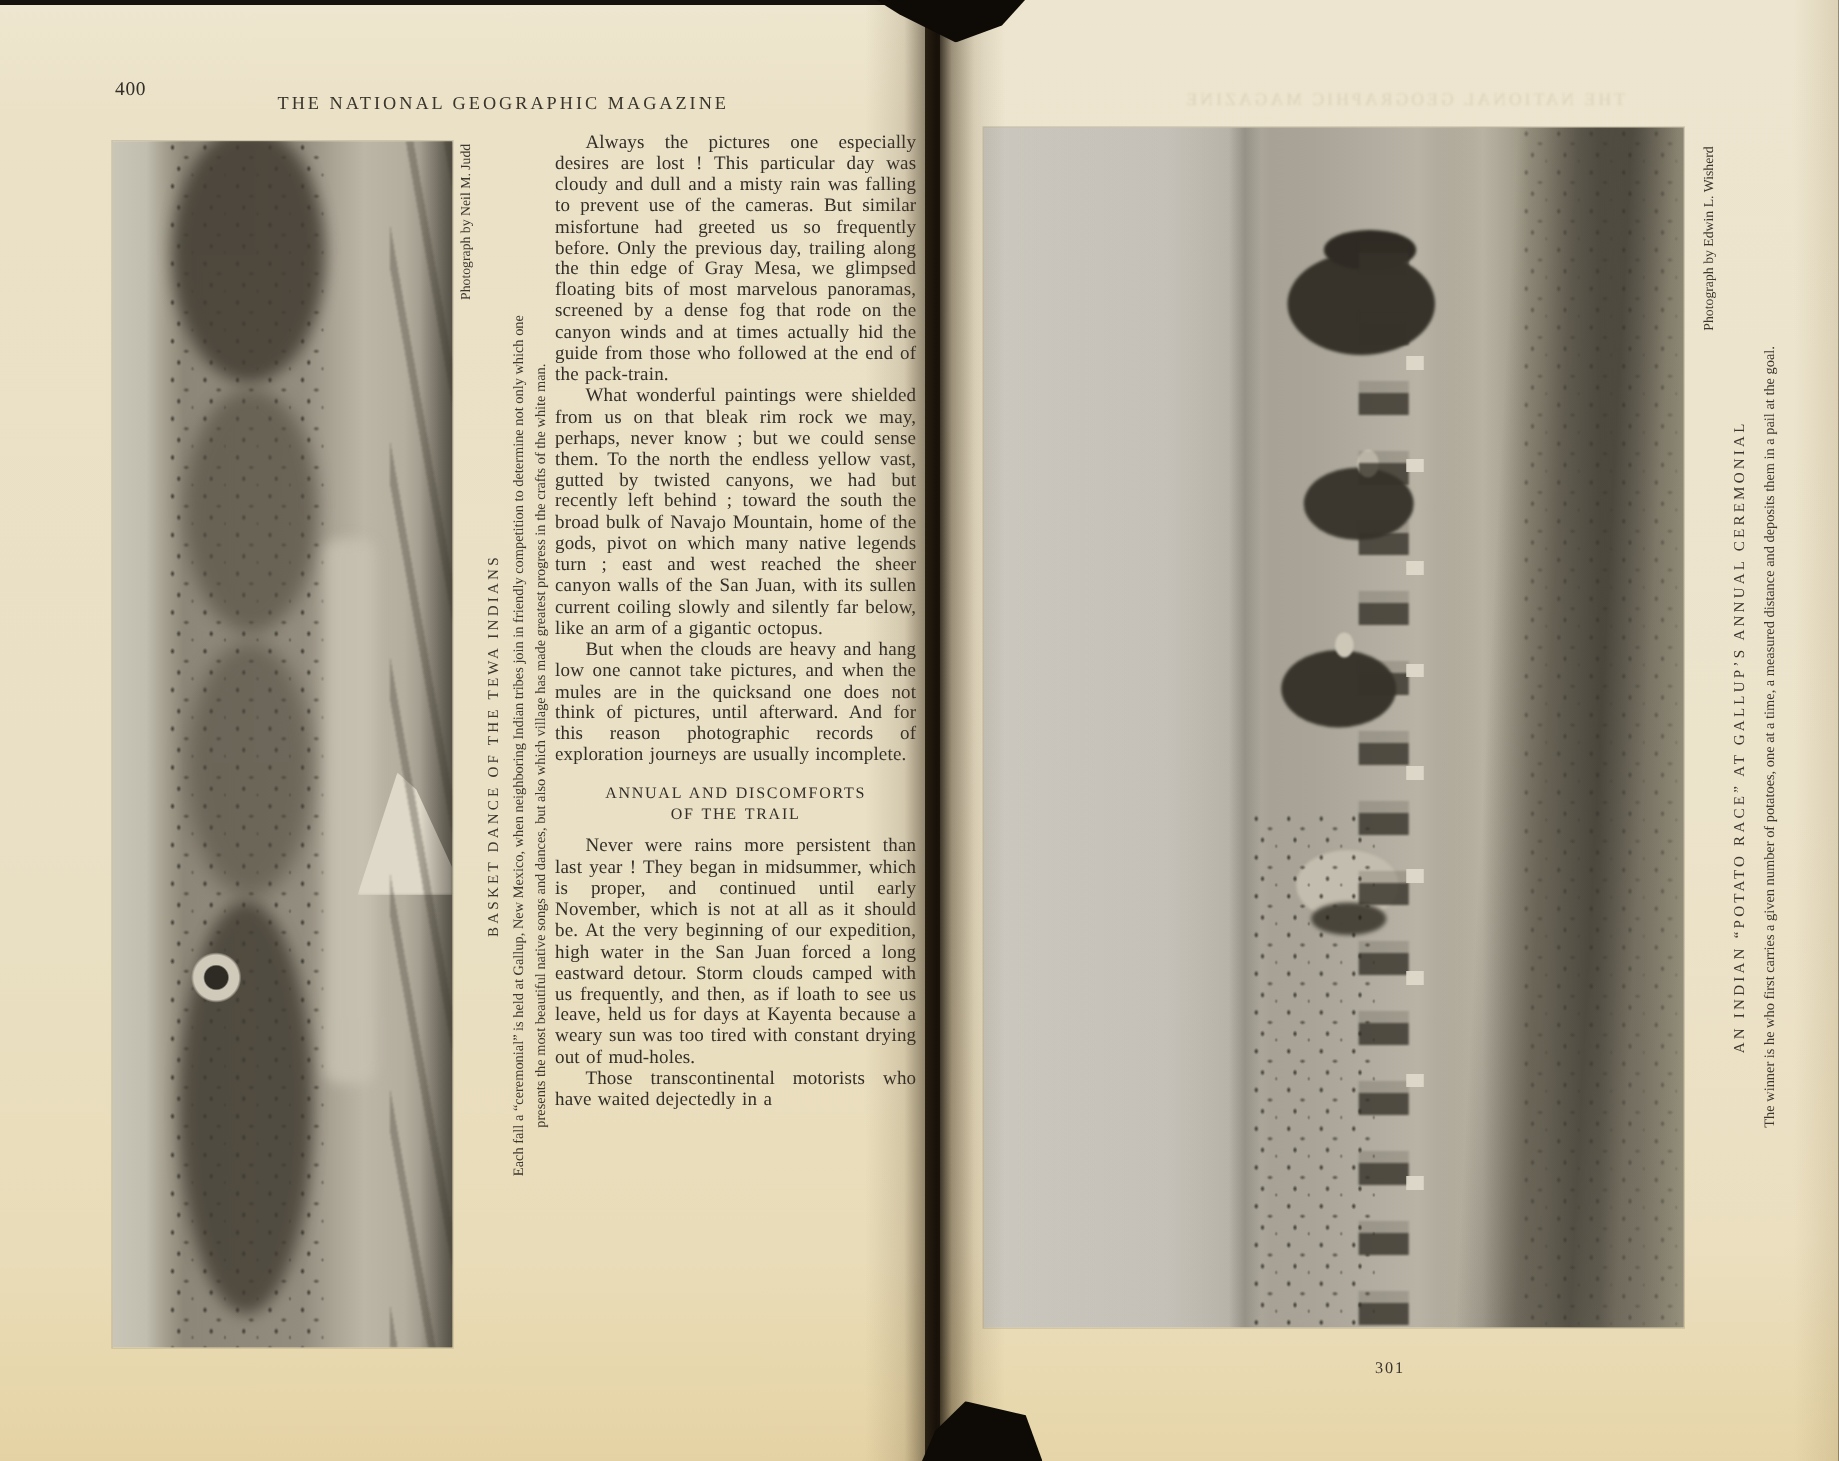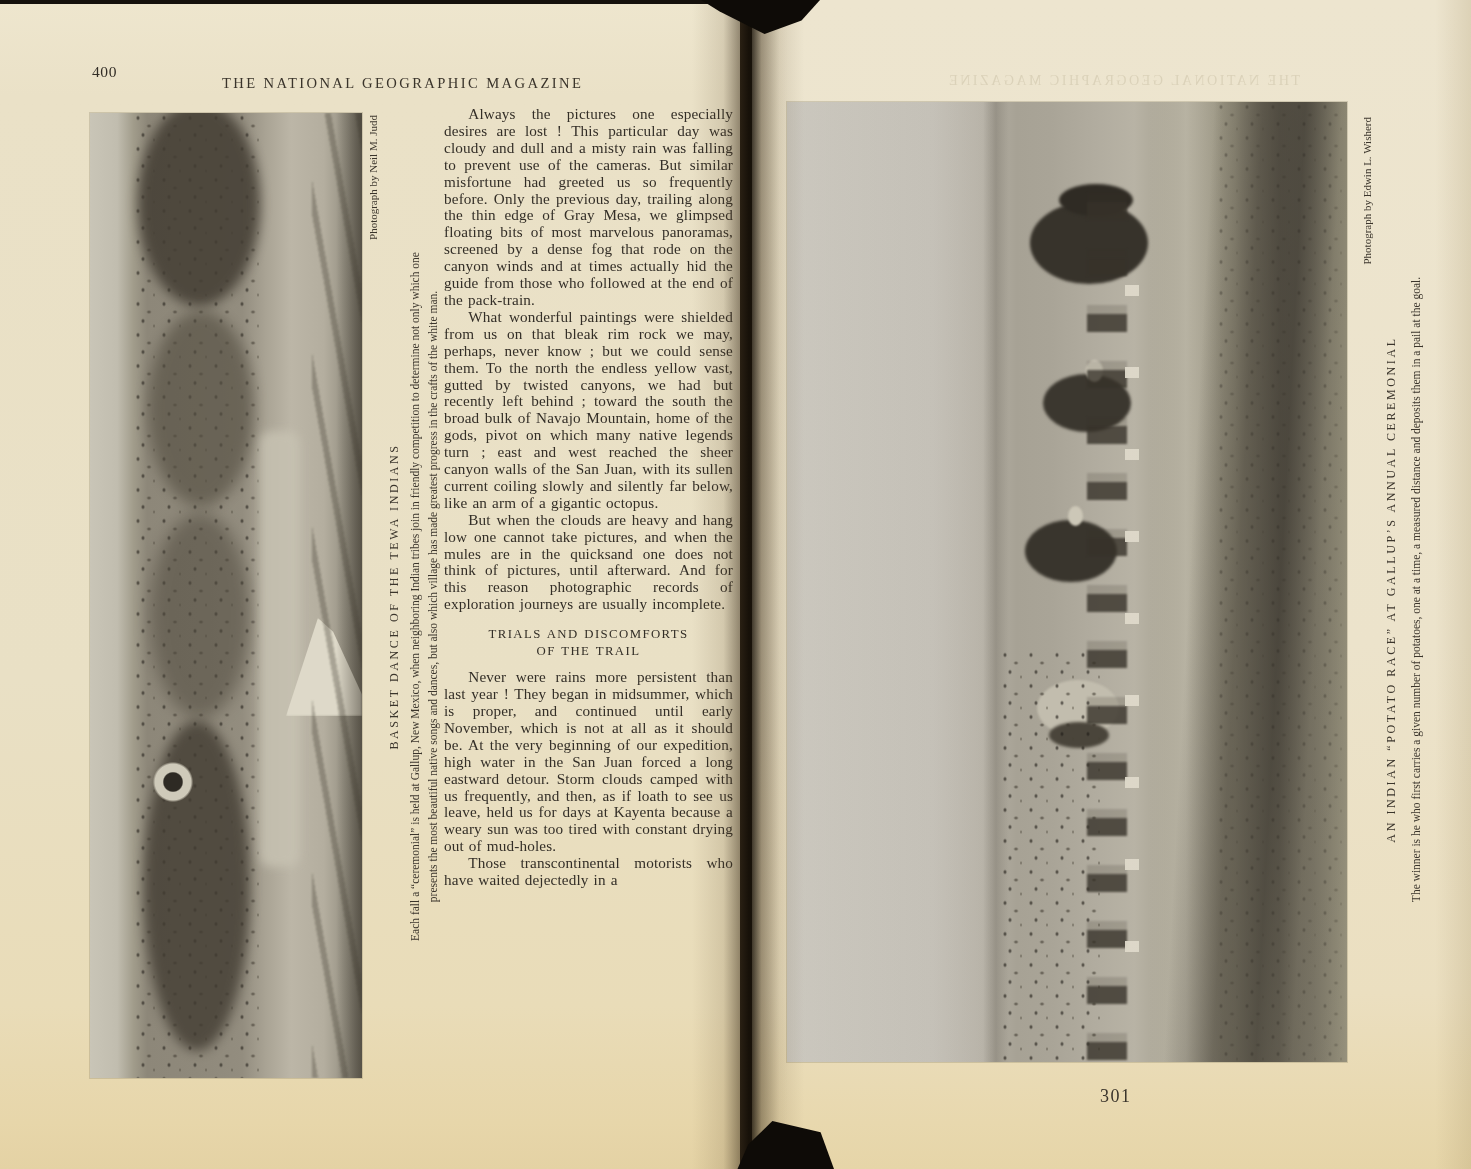--- a/index.html
+++ b/index.html
@@ -38,21 +38,21 @@
   .folio{font-size:15.5px;letter-spacing:.6px;color:#322d26;}
   #running-header{
     left:222px;top:72px;width:352px;text-align:center;
     font-size:14.6px;letter-spacing:2.4px;color:#3a342b;white-space:nowrap;
   }
   #ghost-header{
     left:203px;top:72px;width:345px;text-align:center;
     font-size:14.2px;letter-spacing:2.4px;color:#9d9170;opacity:.22;
     transform:scaleX(-1);filter:blur(.7px);white-space:nowrap;
   }
-  #right-folio{left:348px;top:1086px;font-size:18px;letter-spacing:1.5px;color:#3a342b;}
+  #right-folio{left:348px;top:1086px;font-size:13px;letter-spacing:1.5px;color:#3a342b;}
 
   
   .rot{
     position:absolute;transform:rotate(-90deg);transform-origin:0 0;
     white-space:nowrap;color:#3b352c;line-height:14px;
   }
   .rot.credit{font-size:11px;text-align:right;}
   .rot.title{font-size:12px;letter-spacing:2.6px;text-align:center;}
   .rot.caption{font-size:11.5px;text-align:center;}
   .rot-left{top:1075px;width:963px;}
@@ -160,21 +160,21 @@
 
   <div class="rot credit rot-left" style="left:366px;">Photograph by Neil M. Judd</div>
   <div class="rot title rot-left" style="left:387px;">BASKET DANCE OF THE TEWA INDIANS</div>
   <div class="rot caption rot-left" style="left:408px;">Each fall a “ceremonial” is held at Gallup, New Mexico, when neighboring Indian tribes join in friendly competition to determine not only which one</div>
   <div class="rot caption rot-left" style="left:426px;">presents the most beautiful native songs and dances, but also which village has made greatest progress in the crafts of the white man.</div>
 
   <div class="abs" id="article">
     <p>Always the pictures one especially desires are lost !  This particular day was cloudy and dull and a misty rain was falling to prevent use of the cameras.  But similar misfortune had greeted us so frequently before.  Only the previous day, trailing along the thin edge of Gray Mesa, we glimpsed floating bits of most marvelous panoramas, screened by a dense fog that rode on the canyon winds and at times actually hid the guide from those who followed at the end of the pack-train.</p>
     <p>What wonderful paintings were shielded from us on that bleak rim rock we may, perhaps, never know ; but we could sense them.  To the north the endless yellow vast, gutted by twisted canyons, we had but recently left behind ; toward the south the broad bulk of Navajo Mountain, home of the gods, pivot on which many native legends turn ; east and west reached the sheer canyon walls of the San Juan, with its sullen current coiling slowly and silently far below, like an arm of a gigantic octopus.</p>
     <p>But when the clouds are heavy and hang low one cannot take pictures, and when the mules are in the quicksand one does not think of pictures, until afterward.  And for this reason photographic records of exploration journeys are usually incomplete.</p>
-    <div id="section-heading">TRIALS AND DISCOMFORTS OF THE TRAIL</div>
+    <div id="section-heading">ANNUAL AND DISCOMFORTS OF THE TRAIL</div>
     <p>Never were rains more persistent than last year !  They began in midsummer, which is proper, and continued until early November, which is not at all as it should be.  At the very beginning of our expedition, high water in the San Juan forced a long eastward detour.  Storm clouds camped with us frequently, and then, as if loath to see us leave, held us for days at Kayenta because a weary sun was too tired with constant drying out of mud-holes.</p>
     <p>Those transcontinental motorists who have waited dejectedly in a</p>
   </div>
 </div>
 
 <div id="right-page" class="abs">
 
   <div class="abs" id="ghost-header">THE NATIONAL GEOGRAPHIC MAGAZINE</div>
 
   <div class="photo" id="photo-right">

